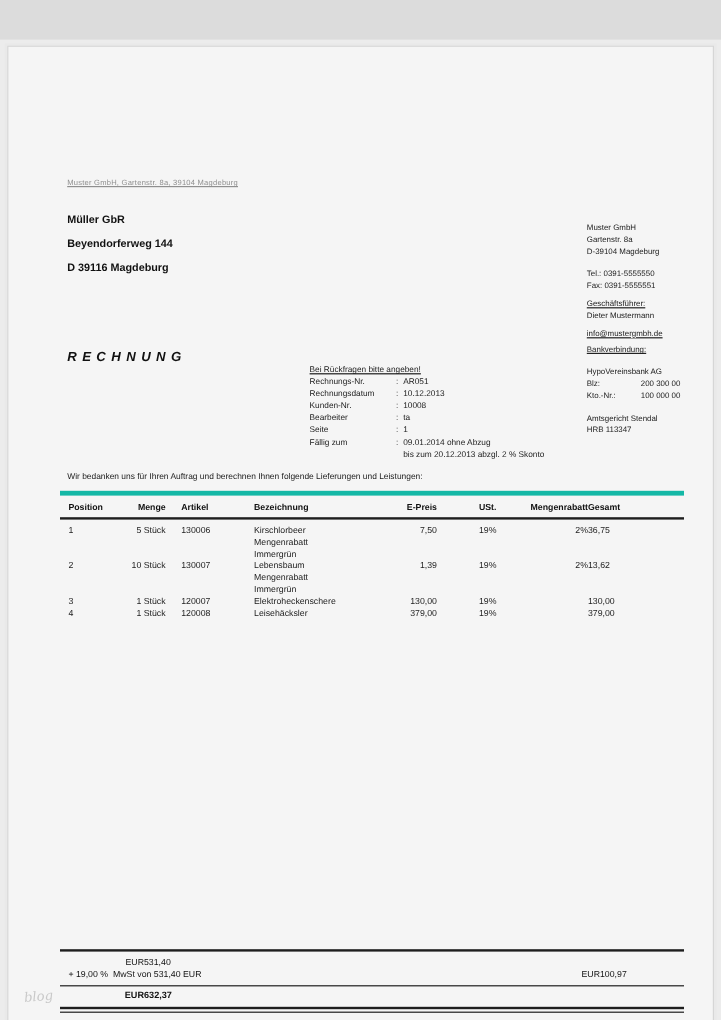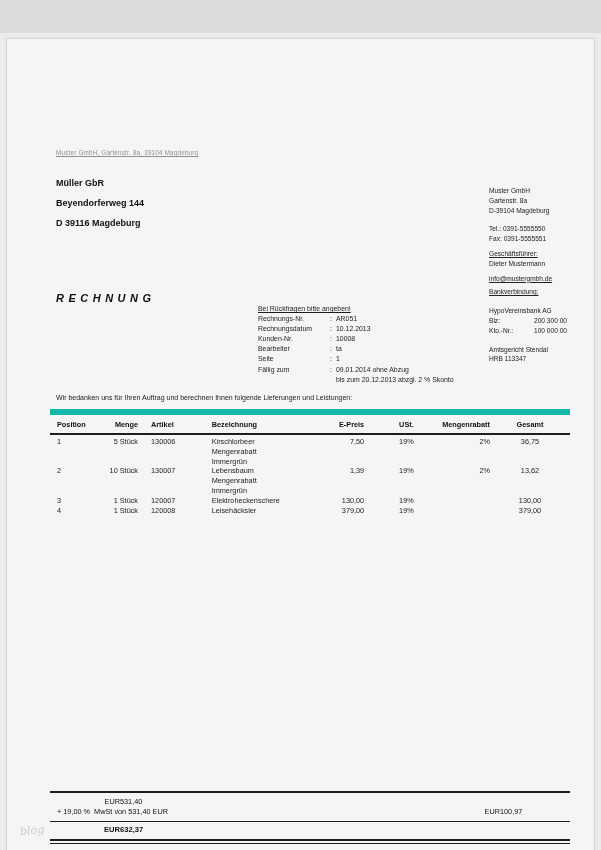--- a/index.html
+++ b/index.html
@@ -30,31 +30,31 @@
   .m-row{display:flex;}
   .m-label{width:72px;}
   .m-sep{width:6px;}
   .m-extra{margin-left:78px;}
 
   
   .intro{left:56px;top:361px;font-size:7px;color:#222;}
 
   
   .thead{left:50px;top:376px;width:520px;display:flex;font-size:7.3px;font-weight:bold;
-         border-top:6px solid #14b8a6;border-bottom:2px solid #1e1e1e;padding:4.5px 0;color:#111;}
+         border-top:4px solid #14b8a6;border-bottom:2px solid #1e1e1e;padding:4.5px 0;color:#111;}
   .tbody{left:50px;top:404px;width:520px;font-size:7.3px;}
   .trow{display:flex;line-height:9.8px;}
   .c-pos{width:50px;padding-left:7px;box-sizing:border-box;}
   .c-menge{width:42px;text-align:right;}
   .c-art{width:63px;padding-left:13px;box-sizing:border-box;}
   .c-bez{width:130px;padding-left:13px;box-sizing:border-box;}
   .c-epreis{width:43px;text-align:right;}
   .c-ust{width:52px;text-align:right;}
   .c-rabatt{width:80px;text-align:right;}
-  .c-gesamt{width:84px;text-align:center;}
+  .c-gesamt{width:84px;text-align:left;}
 
   
   .totals{left:50px;top:758px;width:520px;font-size:7.3px;color:#111;}
   .t-rules-top{border-top:2px solid #1e1e1e;}
   .t-row{display:flex;line-height:10px;}
   .t-row.first{padding-top:4px;}
   .t-label{width:380px;padding-left:7px;box-sizing:border-box;white-space:pre;}
   .t-cur{width:70px;text-align:right;}
   .t-amt{flex:1;}
   .t-mid{border-top:1.5px solid #1e1e1e;margin-top:3.5px;}

